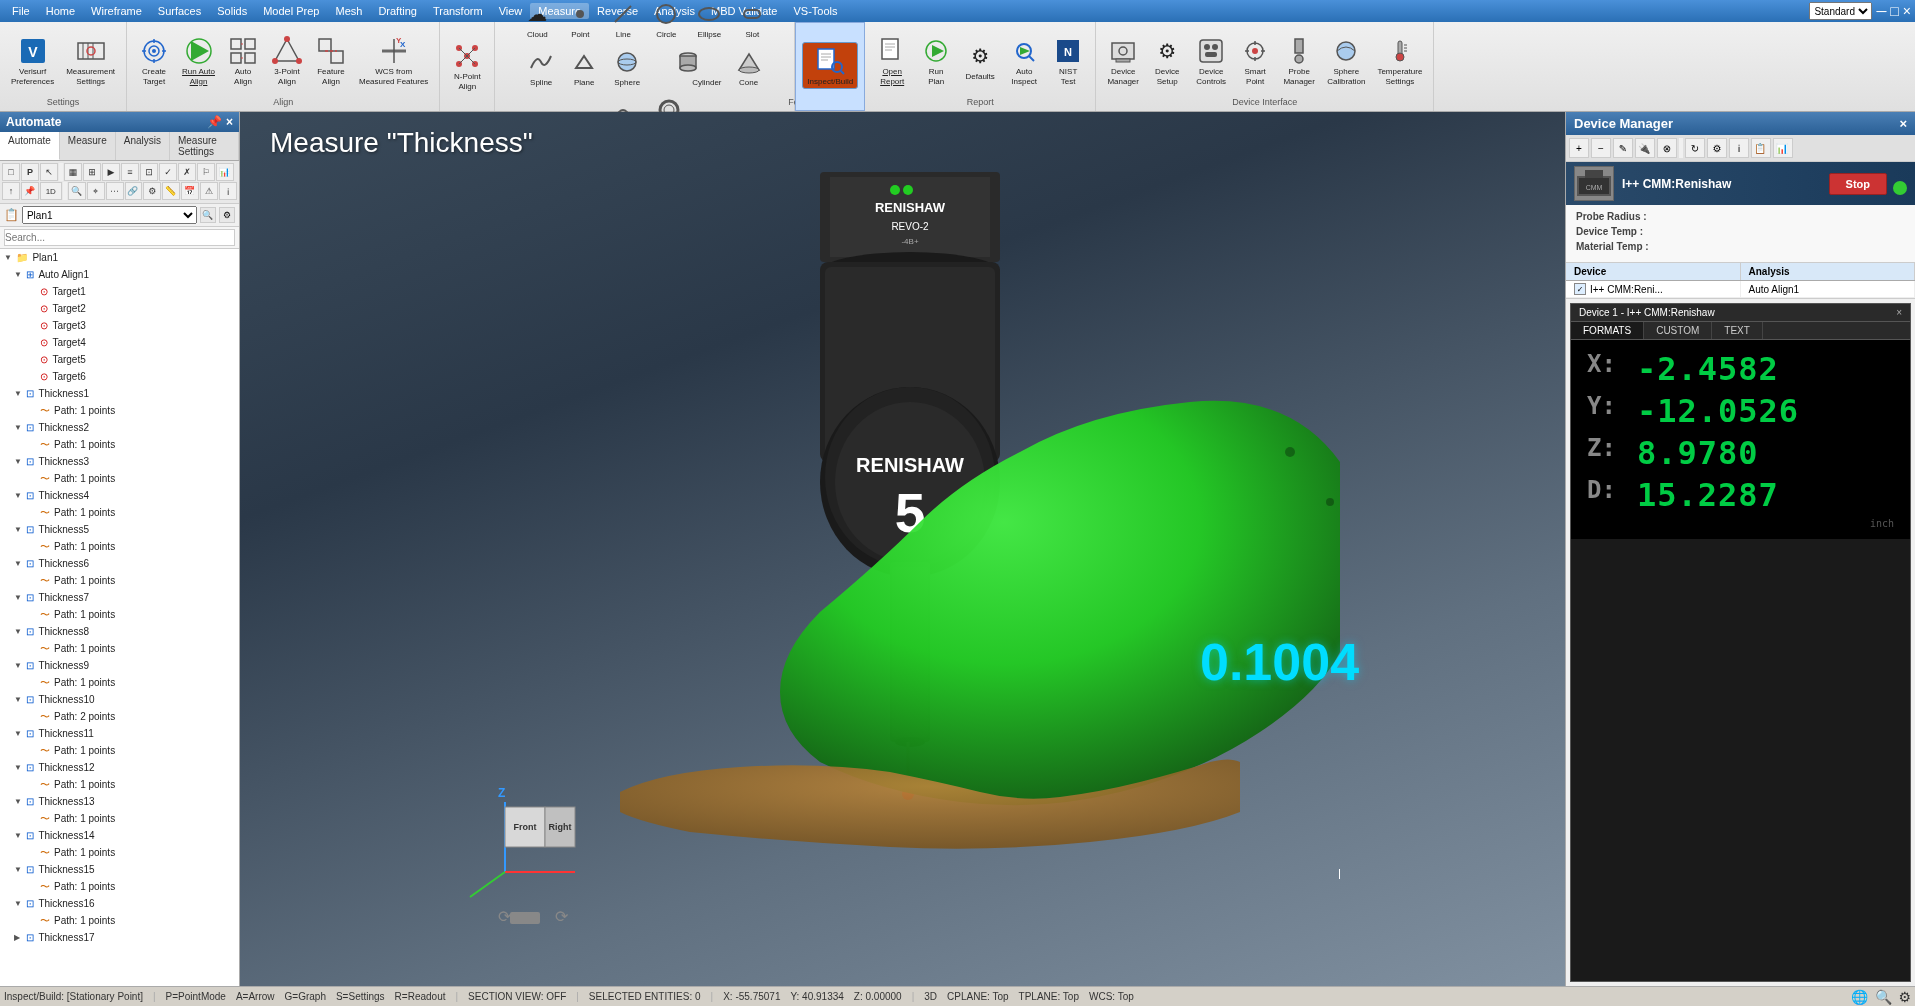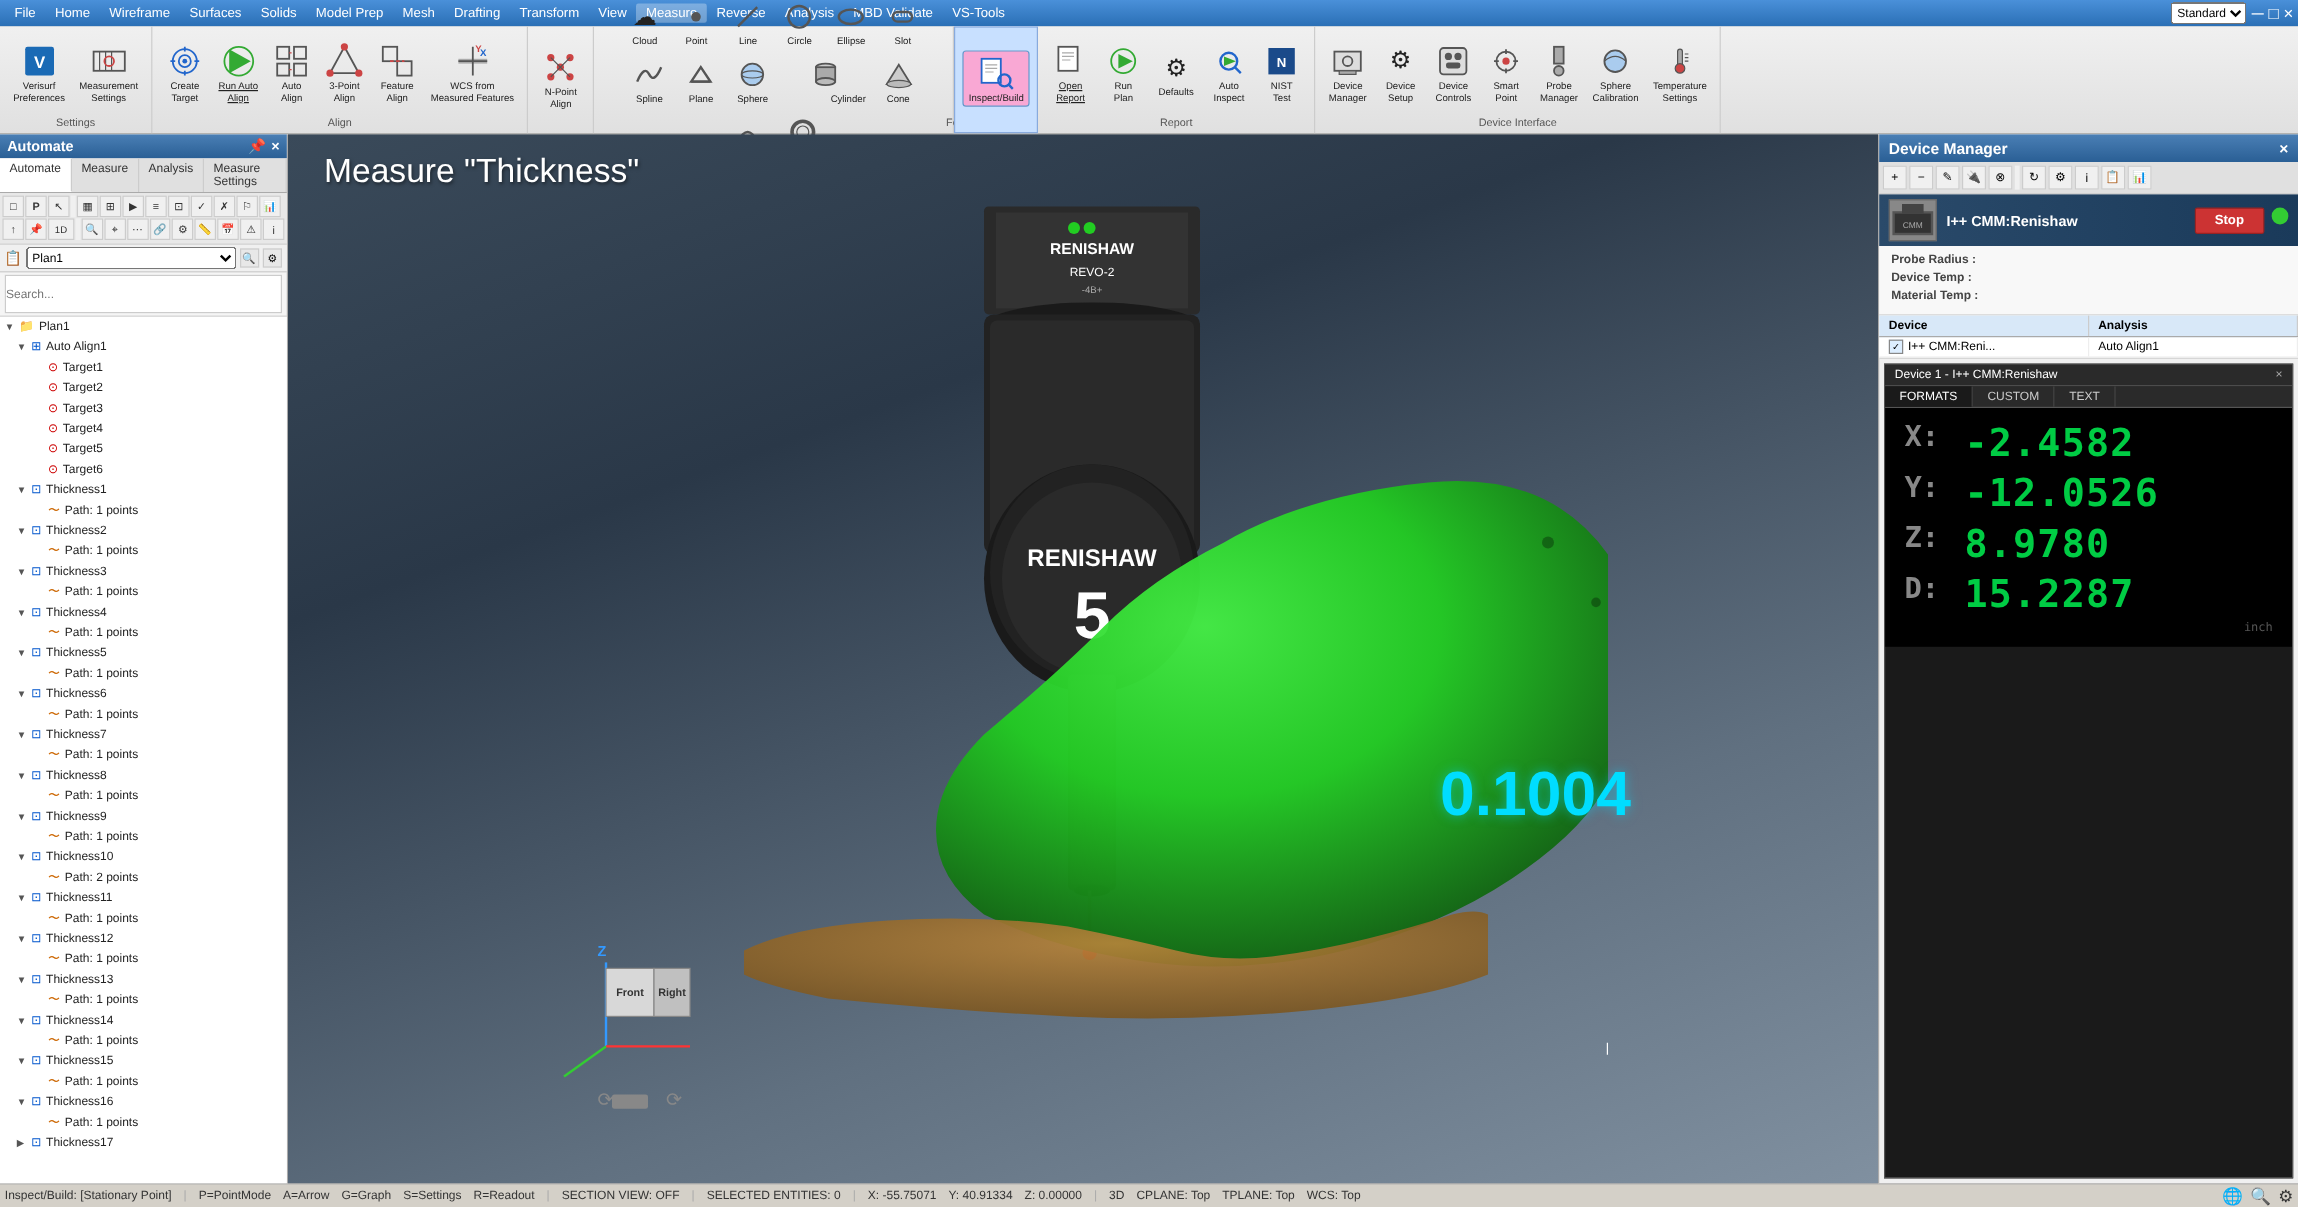--- a/index.html
+++ b/index.html
@@ -56,21 +56,21 @@
       padding: 2px 4px;
       cursor: pointer;
       border-radius: 3px;
       min-width: 40px;
       font-size: 9px;
       text-align: center;
       color: #222;
       background: transparent;
       border: 1px solid transparent;
     }
-    .ribbon-btn.active { background: #f9a8d4; border-color: #6699cc; }
+    .ribbon-btn.active { background: #c2410c; border-color: #6699cc; }
     .ribbon-icon {
       width: 32px;
       height: 32px;
       display: flex;
       align-items: center;
       justify-content: center;
       font-size: 18px;
     }
 
     
@@ -155,21 +155,21 @@
       display: flex;
       align-items: center;
       justify-content: center;
     }
     #search-box {
       padding: 2px 4px;
       border-bottom: 1px solid #ccc;
     }
     #search-box input {
       width: 100%;
-      height: 32px;
+      height: 17px;
       font-size: 10px;
       border: 1px solid #ccc;
     }
     #tree-view {
       flex: 1;
       overflow-y: auto;
       background: white;
       font-size: 10px;
     }
     .tree-item {
@@ -1223,21 +1223,21 @@
     <div id="cmm-info">
       <div class="cmm-icon">
         <svg width="38" height="32" viewBox="0 0 38 32">
           <rect x="2" y="8" width="34" height="20" fill="#555"></rect>
           <rect x="4" y="10" width="30" height="16" fill="#333"></rect>
           <rect x="10" y="2" width="18" height="8" fill="#444"></rect>
           <text x="19" y="22" text-anchor="middle" fill="#aaa" font-size="7">CMM</text>
         </svg>
       </div>
       <span style="font-size:12px;font-weight:bold;">I++ CMM:Renishaw</span>
-      <div style="margin-left:auto;display:flex;align-items:flex-start;gap:6px;">
+      <div style="margin-left:auto;display:flex;align-items:flex-end;gap:6px;">
         <button id="stop-btn">Stop</button>
         <div class="status-dot"></div>
       </div>
     </div>
 
     <div id="device-props">
       <div class="prop-row">
         <span class="prop-label">Probe Radius :</span>
         <span class="prop-value"></span>
       </div>

